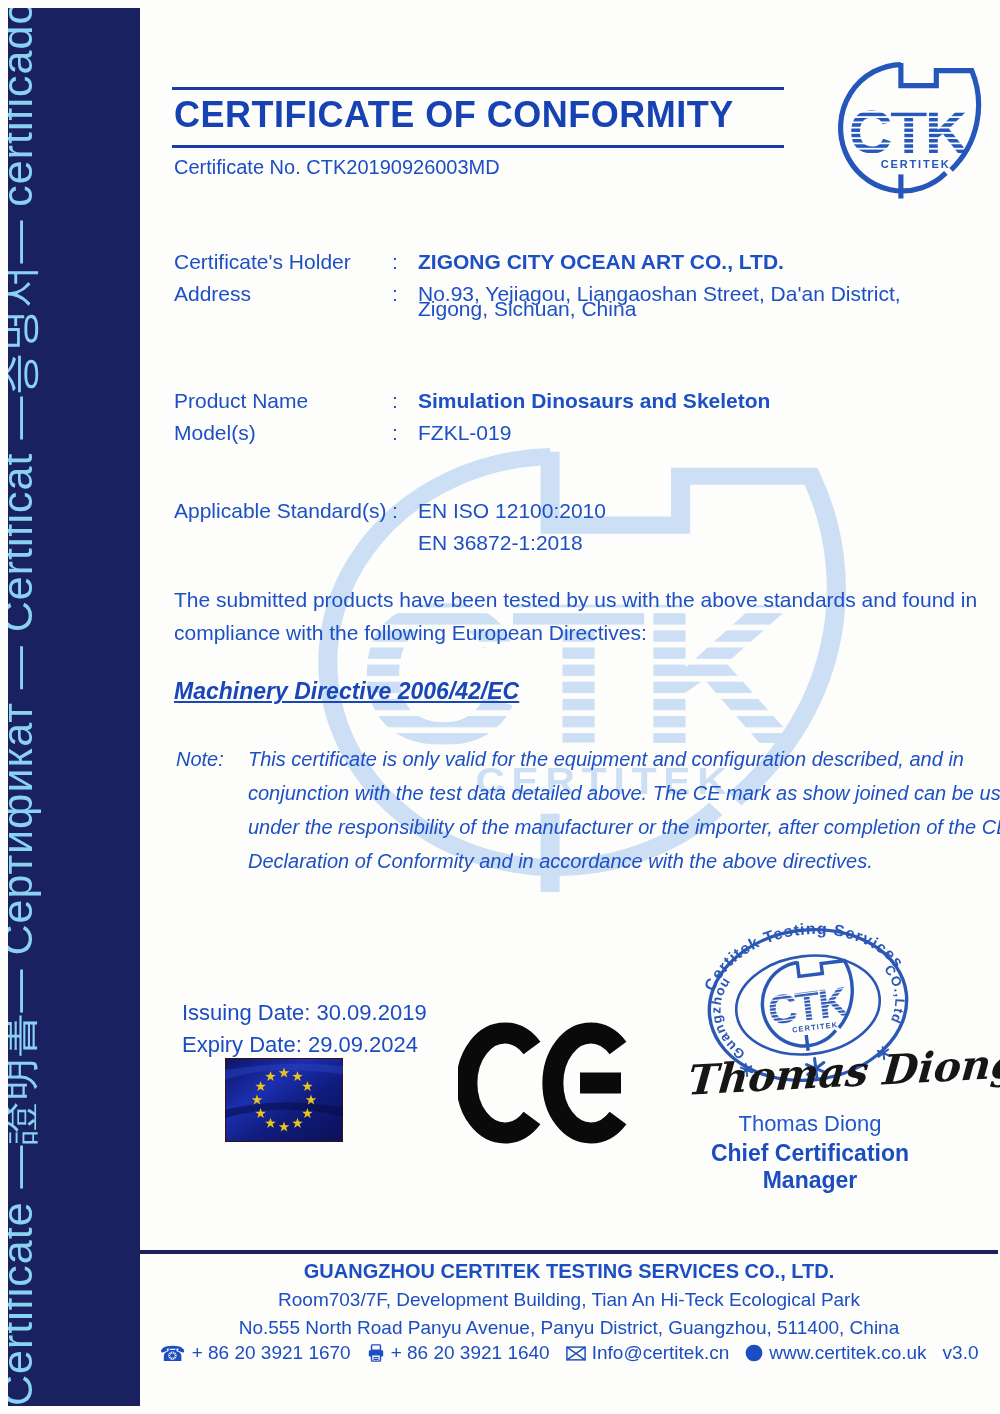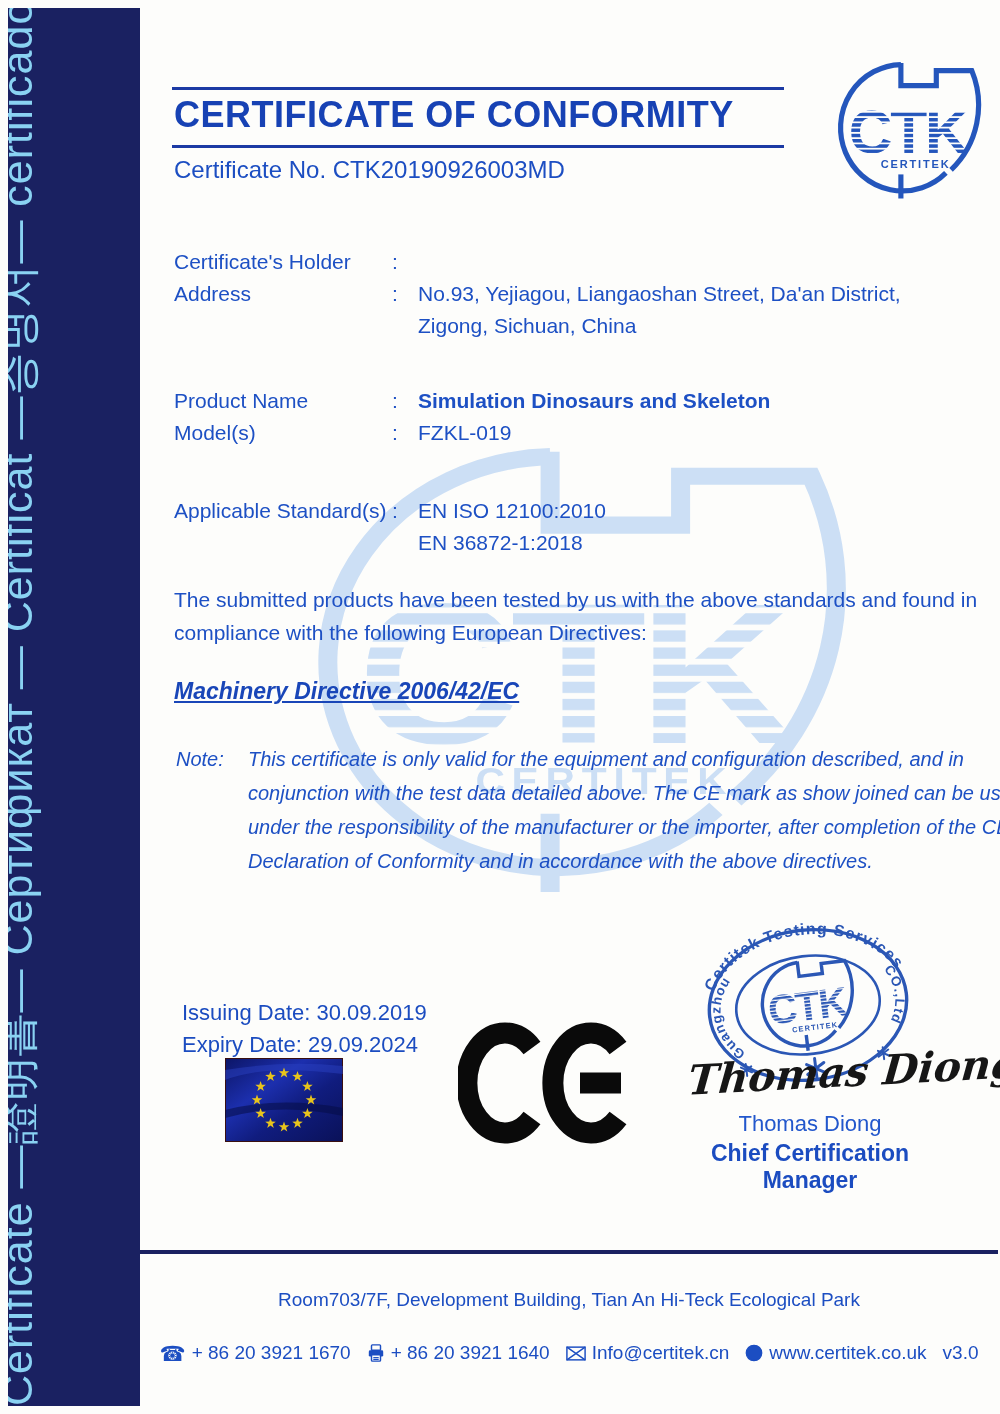--- a/index.html
+++ b/index.html
@@ -9,21 +9,21 @@
   .sidebar{position:absolute;left:8px;top:8px;width:132px;height:1398px;background:#1a2161;overflow:hidden;}
   .sidebar-text{position:absolute;left:32px;top:1352px;height:46px;line-height:46px;
     white-space:nowrap;font-size:43px;letter-spacing:1px;color:#8ad2f2;
     transform-origin:0 100%;transform:rotate(-90deg);}
   
   .content{position:absolute;left:140px;top:0;width:860px;height:1414px;}
   .watermark{position:absolute;left:160px;top:442px;width:560px;height:455px;z-index:0;}
   .layer{position:absolute;inset:0;z-index:1;}
   .rule{position:absolute;background:#1c3aa4;height:3px;width:612px;left:32px;}
   .title{position:absolute;left:34px;top:94px;font-size:36px;font-weight:bold;color:#1742b4;letter-spacing:.5px;white-space:nowrap;}
-  .certno{position:absolute;left:34px;top:156px;font-size:24px;color:#1c4ec2;white-space:nowrap;}
+  .certno{position:absolute;left:34px;top:156px;font-size:20px;color:#1c4ec2;white-space:nowrap;}
   .ctk-logo{position:absolute;left:693px;top:60px;width:152px;height:140px;}
   .lbl,.val,.colon{font-size:21px;color:#1d50c4;white-space:pre;}
   .lbl{position:absolute;left:34px;}
   .colon{position:absolute;left:252px;}
   .val{position:absolute;left:278px;}
   .bold{font-weight:bold;}
   .para{position:absolute;left:34px;font-size:21px;color:#1d50c4;white-space:nowrap;}
   .directive{position:absolute;left:34px;font-size:23px;font-weight:bold;font-style:italic;color:#1946b8;white-space:nowrap;text-decoration:underline;}
   .note-lbl{position:absolute;left:36px;font-size:20px;font-style:italic;color:#1d50c4;}
   .note-line{position:absolute;left:108px;font-size:20px;font-style:italic;color:#1d50c4;white-space:nowrap;}
@@ -89,24 +89,25 @@
               <path d="M92,6 A84,84 0 1 0 153,150"></path>
               <path d="M92,4 V34 H140 V14 H188 A118,118 0 0 1 160,146"></path>
               <path d="M92,184 V152"></path>
             </g>
             <text x="101" y="123" font-size="82" font-weight="bold" text-anchor="middle" letter-spacing="-3" fill="url(#sth)" font-family="Liberation Sans, sans-serif">CTK</text>
             <text x="112" y="144" font-size="15" font-weight="bold" text-anchor="middle" letter-spacing="2.5" fill="#2456bc" font-family="Liberation Sans, sans-serif">CERTITEK</text>
           </svg></div>
 
       <span class="lbl" style="top:250px">Certificate's Holder</span>
       <span class="colon" style="top:250px">:</span>
+      <span class="val bold" style="top:250px">ZIGONG CITY OCEAN ART CO., LTD.</span>
       <span class="lbl" style="top:282px">Address</span>
       <span class="colon" style="top:282px">:</span>
       <span class="val" style="top:282px">No.93, Yejiagou, Liangaoshan Street, Da'an District,</span>
-      <span class="val" style="top:314px">Zigong, Sichuan, China</span>
+      <span class="val" style="top:297px">Zigong, Sichuan, China</span>
 
       <span class="lbl" style="top:389px">Product Name</span>
       <span class="colon" style="top:389px">:</span>
       <span class="val bold" style="top:389px">Simulation Dinosaurs and Skeleton</span>
       <span class="lbl" style="top:421px">Model(s)</span>
       <span class="colon" style="top:421px">:</span>
       <span class="val" style="top:421px">FZKL-019</span>
 
       <span class="lbl" style="top:499px">Applicable Standard(s)</span>
       <span class="colon" style="top:499px">:</span>
@@ -206,21 +207,23 @@
               </g>
               <text x="101" y="123" font-size="82" font-weight="bold" text-anchor="middle" letter-spacing="-3" fill="url(#sts)" font-family="Liberation Sans, sans-serif">CTK</text>
               <text x="112" y="144" font-size="15" font-weight="bold" text-anchor="middle" letter-spacing="2.5" fill="#2b57b5" font-family="Liberation Sans, sans-serif">CERTITEK</text>
             </g>
           </svg></div>
       <div class="signature">Thomas Diong</div>
       <div class="sig-name">Thomas Diong</div>
       <div class="sig-role">Chief Certification Manager</div>
 
       <div class="foot-rule"></div>
+      <div class="foot company">GUANGZHOU CERTITEK TESTING SERVICES CO., LTD.</div>
       <div class="foot addr1">Room703/7F, Development Building, Tian An Hi-Teck Ecological Park</div>
+      <div class="foot addr2">No.555 North Road Panyu Avenue, Panyu District, Guangzhou, 511400, China</div>
       <div class="contacts">
         <span class="item">
           <span class="phone-glyph">☎</span>
           <span>+ 86 20 3921 1670</span>
         </span>
         <span class="item">
           <span class="icon">
             <svg viewBox="0 0 20 20" width="18" height="18" fill="#1c4ec2">
               <rect x="5" y="1" width="10" height="6" rx="1" fill="none" stroke="#1c4ec2" stroke-width="1.6"></rect>
               <rect x="2" y="7" width="16" height="7" rx="1.5"></rect>

